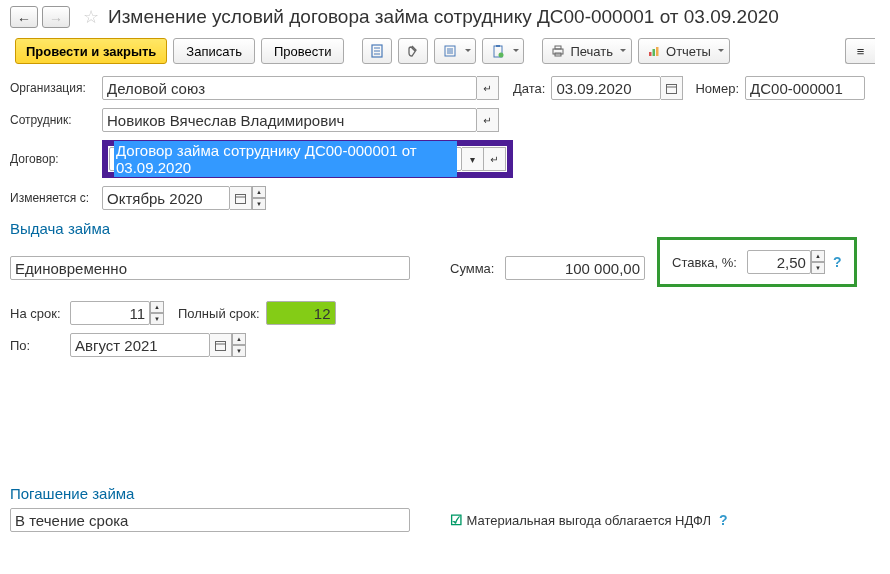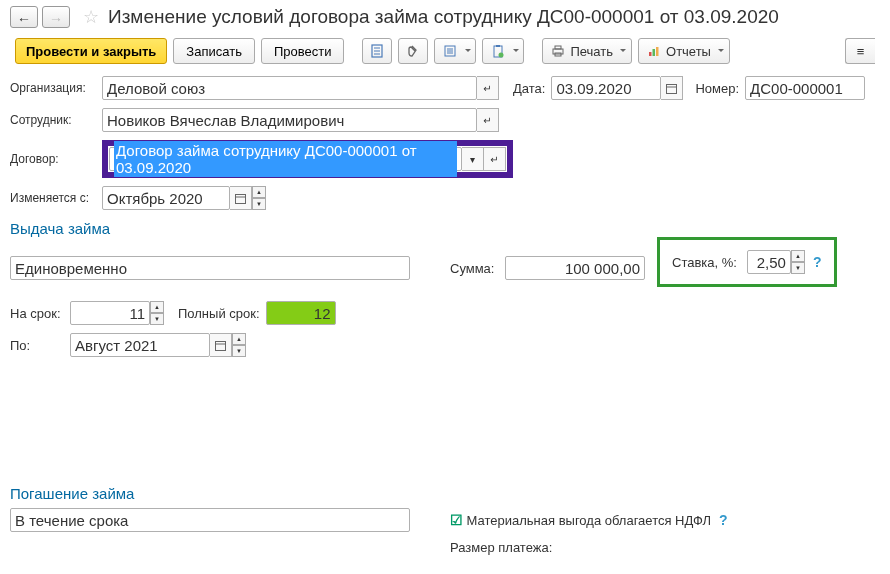--- a/index.html
+++ b/index.html
@@ -165,21 +165,21 @@
         <span>Единовременно</span>
       </div>
     <div style="width:40px;"></div>
     <div style="width:55px;">Сумма:</div>
     <div class="input" style="width:140px;justify-content:flex-end;">
         <span>100 000,00</span>
       </div>
     <div style="width:12px;"></div>
     <div class="rate-box" style="position:relative;top:-6px;">
       <div style="margin-right:10px;">Ставка, %:</div>
-      <div class="input" style="width:44px;justify-content:flex-end;">
+      <div class="input" style="width:64px;justify-content:flex-end;">
           <span>2,50</span>
         </div>
       <div class="stepper">
           <div>▲</div>
           <div>▼</div>
         </div>
       <div class="q">?</div>
     </div>
   </div>
 
@@ -223,18 +223,14 @@
   <div class="row">
     <div class="input" style="width:400px;">
         <span>В течение срока</span>
       </div>
     <div style="width:40px;"></div>
     <span class="check">☑</span>
     <span>Материальная выгода облагается НДФЛ</span>
     <div class="q">?</div>
   </div>
 
-  <div class="row" style="margin-top:4px;">
-    <div style="width:440px;"></div>
-    <div>Размер платежа:</div>
-  </div>
 
 </div>
 
 </body></html>

